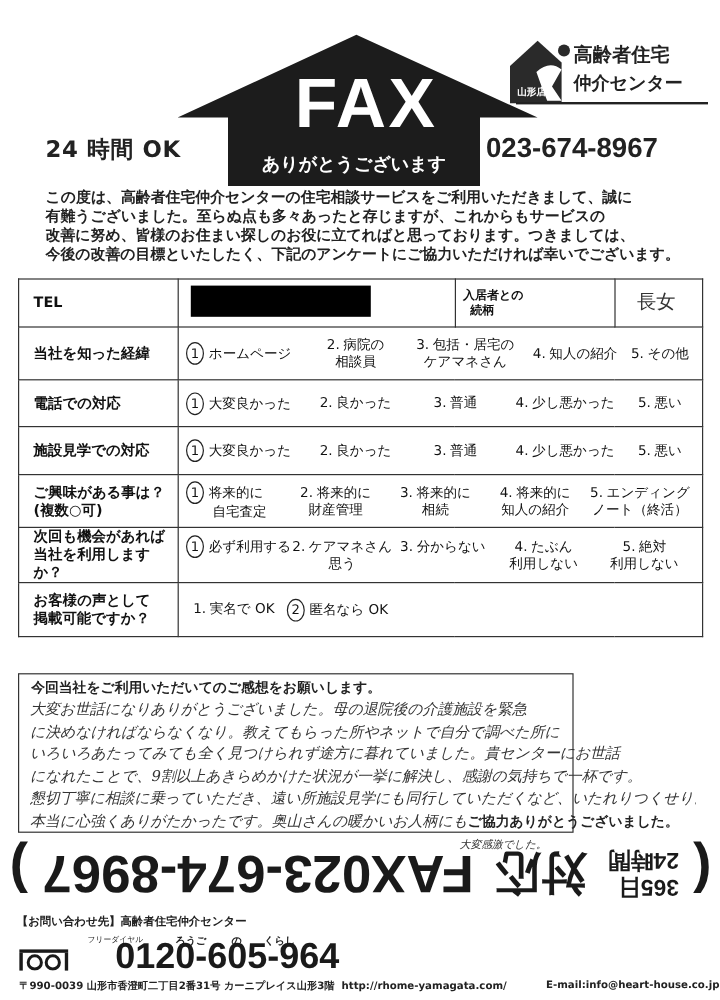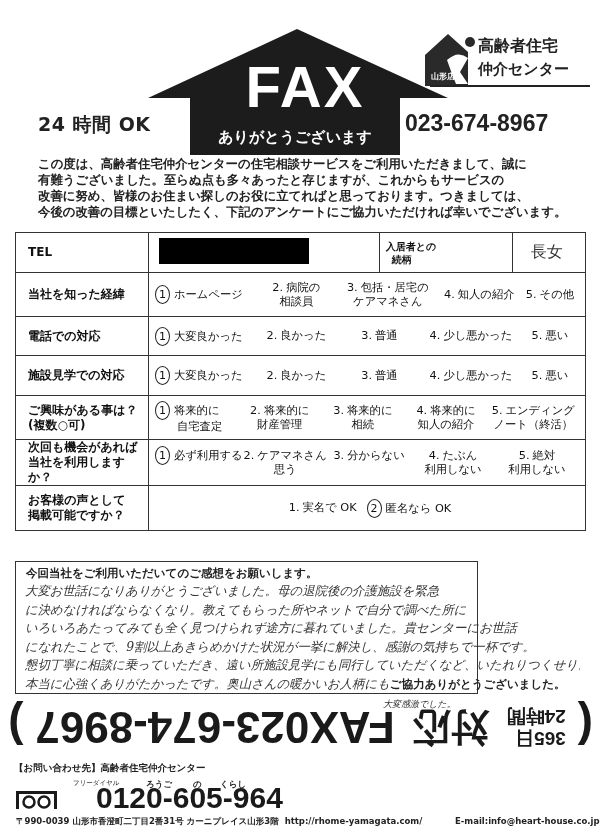--- a/index.html
+++ b/index.html
@@ -177,21 +177,21 @@
       </div>
     </td>
   </tr>
 
   <tr style="height:45px">
     <td class="lbl">
       <div>お客様の声として</div>
       <div>掲載可能ですか？</div>
     </td>
     <td colspan="3">
-      <div class="opts" style="justify-content:center;padding-left:12px">
+      <div class="opts" style="justify-content:flex-start;padding-left:12px">
         <div style="margin-right:10px"><span class="optnum">1.</span><span>実名で OK</span></div>
         <div><span class="circled">2</span><span>匿名なら OK</span></div>
       </div>
     </td>
   </tr>
 </tbody>
   </table>
 
 <div class="comments">
   <div class="comments-title">今回当社をご利用いただいてのご感想をお願いします。</div>

